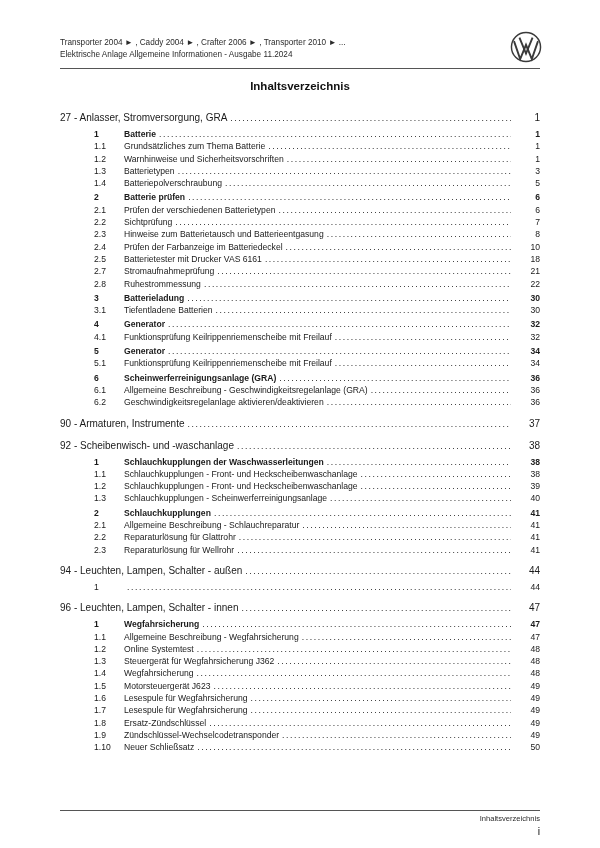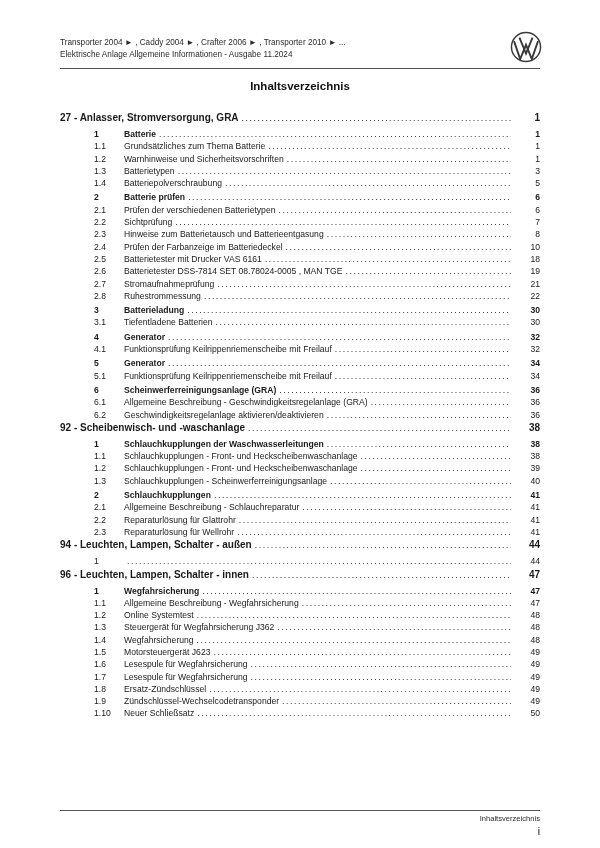--- a/index.html
+++ b/index.html
@@ -17,21 +17,21 @@
   .doc-header { position:relative; font-size:8.2px; line-height:12px; color:#2b2b2b; padding-top:3px; }
   .doc-header .logo { position:absolute; right:-2px; top:-3px; width:32px; height:32px; display:block; }
   .rule { border-top:1px solid #555; margin-top:7px; }
 
   
   .page-title { text-align:center; font-weight:bold; font-size:11.5px; margin-top:11px; color:#111; }
 
   
   .toc { margin-top:19px; }
   .row { display:flex; align-items:baseline; font-size:8.6px; line-height:12.3px; }
-  .row.chapter { font-size:10px; font-weight:bold; line-height:13px; margin-bottom:3px; }
+  .row.chapter { font-size:10px; font-weight:normal; line-height:13px; margin-top:8px; margin-bottom:3px; }
   .row.item.bold { font-weight:bold; margin-top:2px; }
   .row .num { flex:none; width:30px; margin-left:34px; }
   .row .label, .row .ttl { flex:none; white-space:nowrap; }
   .row .dots { flex:1; overflow:hidden; white-space:nowrap; margin:0 3px; font-weight:normal; color:#1a1a1a; }
   .row .dots::after {
     content:"..........................................................................................................................................................";
     letter-spacing:1.6px; font-size:8.6px;
   }
   .row .pg { flex:none; width:26px; text-align:right; }
 
@@ -128,26 +128,20 @@
         <span class="dots"></span>
         <span class="pg">10</span>
       </div>
       <div class="row item">
         <span class="num">2.5</span>
         <span class="ttl">Batterietester mit Drucker VAS 6161</span>
         <span class="dots"></span>
         <span class="pg">18</span>
       </div>
       <div class="row item">
-        <span class="num">2.6</span>
-        <span class="ttl">Batterietester DSS-7814 SET 08.78024-0005 , MAN TGE</span>
-        <span class="dots"></span>
-        <span class="pg">19</span>
-      </div>
-      <div class="row item">
         <span class="num">2.7</span>
         <span class="ttl">Stromaufnahmeprüfung</span>
         <span class="dots"></span>
         <span class="pg">21</span>
       </div>
       <div class="row item">
         <span class="num">2.8</span>
         <span class="ttl">Ruhestrommessung</span>
         <span class="dots"></span>
         <span class="pg">22</span>
@@ -198,20 +192,25 @@
         <span class="num">6.1</span>
         <span class="ttl">Allgemeine Beschreibung - Geschwindigkeitsregelanlage (GRA)</span>
         <span class="dots"></span>
         <span class="pg">36</span>
       </div>
       <div class="row item">
         <span class="num">6.2</span>
         <span class="ttl">Geschwindigkeitsregelanlage aktivieren/deaktivieren</span>
         <span class="dots"></span>
         <span class="pg">36</span>
+      </div>
+      <div class="row chapter">
+        <span class="label">90 - Armaturen, Instrumente</span>
+        <span class="dots"></span>
+        <span class="pg">37</span>
       </div>
       <div class="row chapter">
         <span class="label">92 - Scheibenwisch- und -waschanlage</span>
         <span class="dots"></span>
         <span class="pg">38</span>
       </div>
       <div class="row item bold">
         <span class="num">1</span>
         <span class="ttl">Schlauchkupplungen der Waschwasserleitungen</span>
         <span class="dots"></span>

